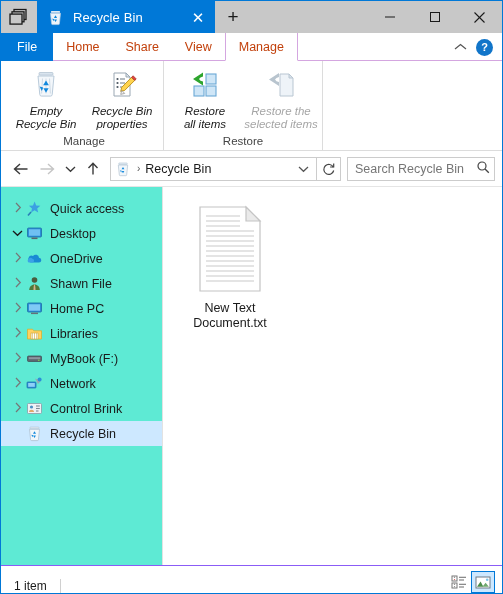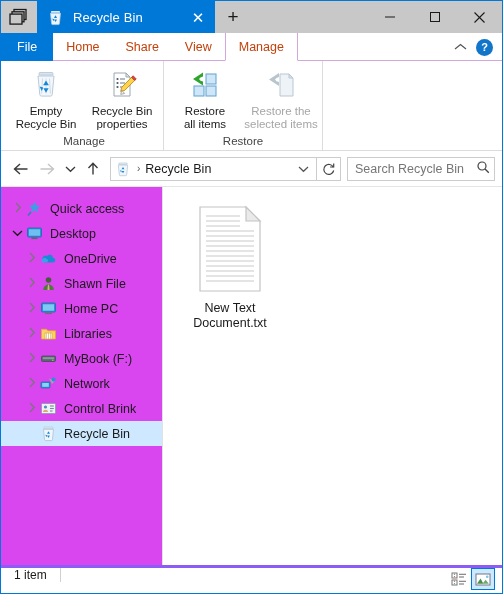--- a/index.html
+++ b/index.html
@@ -113,21 +113,21 @@
     height: 18px; font-size: 11.5px; color: #444;
     display: flex; align-items: center; justify-content: center;
   }
   .rbtn {
     width: 76px; display: flex; flex-direction: column; align-items: center;
     padding-top: 3px;
   }
   .rbtn-icon { height: 34px; display: flex; align-items: center; justify-content: center; }
   .rbtn-label {
     font-size: 11.5px; color: #1a1a1a; text-align: center; line-height: 13px;
-    margin-top: 3px; white-space: pre-line;
+    margin-top: 3px; white-space: pre-line; font-style: italic;
   }
   .rbtn.disabled .rbtn-label { color: #a6a6a6; }
 
   
   .addressbar {
     flex: 0 0 36px; height: 36px;
     background: #ffffff;
     display: flex; align-items: center;
     padding: 0 7px; gap: 0;
     border-bottom: 1px solid #e5e5e5;
@@ -161,62 +161,62 @@
     width: 148px; height: 24px; margin-left: 6px;
     border: 1px solid #cccccc; background: #fff;
     display: flex; align-items: center; padding: 0 4px 0 7px;
   }
   .search-text { flex: 1; font-size: 12.5px; color: #767676; }
 
   
   .main { flex: 1; display: flex; min-height: 0; position: relative; }
   .nav-pane {
     width: 162px; flex: 0 0 162px;
-    background: #d946ef;
+    background: #5eead4;
     border-right: 1px solid #e2e2e2;
     padding-top: 9px;
     overflow: hidden;
   }
   .nav-item {
     height: 25px; display: flex; align-items: center;
     padding-left: 8px; font-size: 12.5px; color: #1a1a1a;
   }
   .nav-item.selected { background: #cde8ff; }
   .nav-chev {
     width: 17px; flex: 0 0 17px; text-align: center;
     font-size: 9px; color: #767676;
   }
   .nav-chev.open { color: #1a1a1a; }
   .nav-icon {
     width: 17px; height: 17px; flex: 0 0 17px;
     margin-right: 7px; display: flex; align-items: center; justify-content: center;
   }
   .nav-label { white-space: nowrap; }
   .nav-item.lvl1 { padding-left: 8px; }
-  .nav-item.lvl2 { padding-left: 22px; }
+  .nav-item.lvl2 { padding-left: 8px; }
 
   .content-pane {
     flex: 1; background: #ffffff; position: relative;
     padding: 18px 0 0 14px;
   }
   .file-item {
     width: 106px; display: flex; flex-direction: column; align-items: center;
   }
   .file-icon { width: 72px; height: 88px; }
   .file-label {
     margin-top: 8px; font-size: 12.5px; color: #1a1a1a;
     text-align: center; line-height: 15px; white-space: pre-line;
   }
 
   
   .statusbar {
     flex: 0 0 28px; height: 28px;
     background: #ffffff;
-    border-top: 3px solid #8b5cf6;
-    display: flex; align-items: flex-start;
+    border-top: 1px solid #8b5cf6;
+    display: flex; align-items: flex-end;
     padding: 0 7px 0 13px;
   }
   .status-text { font-size: 12px; color: #1a1a1a; }
   .status-divider {
     width: 1px; height: 14px; background: #d0d0d0; margin-left: 13px;
   }
   .status-spacer { flex: 1; }
   .viewbtn {
     width: 24px; height: 22px;
     display: flex; align-items: center; justify-content: center;

